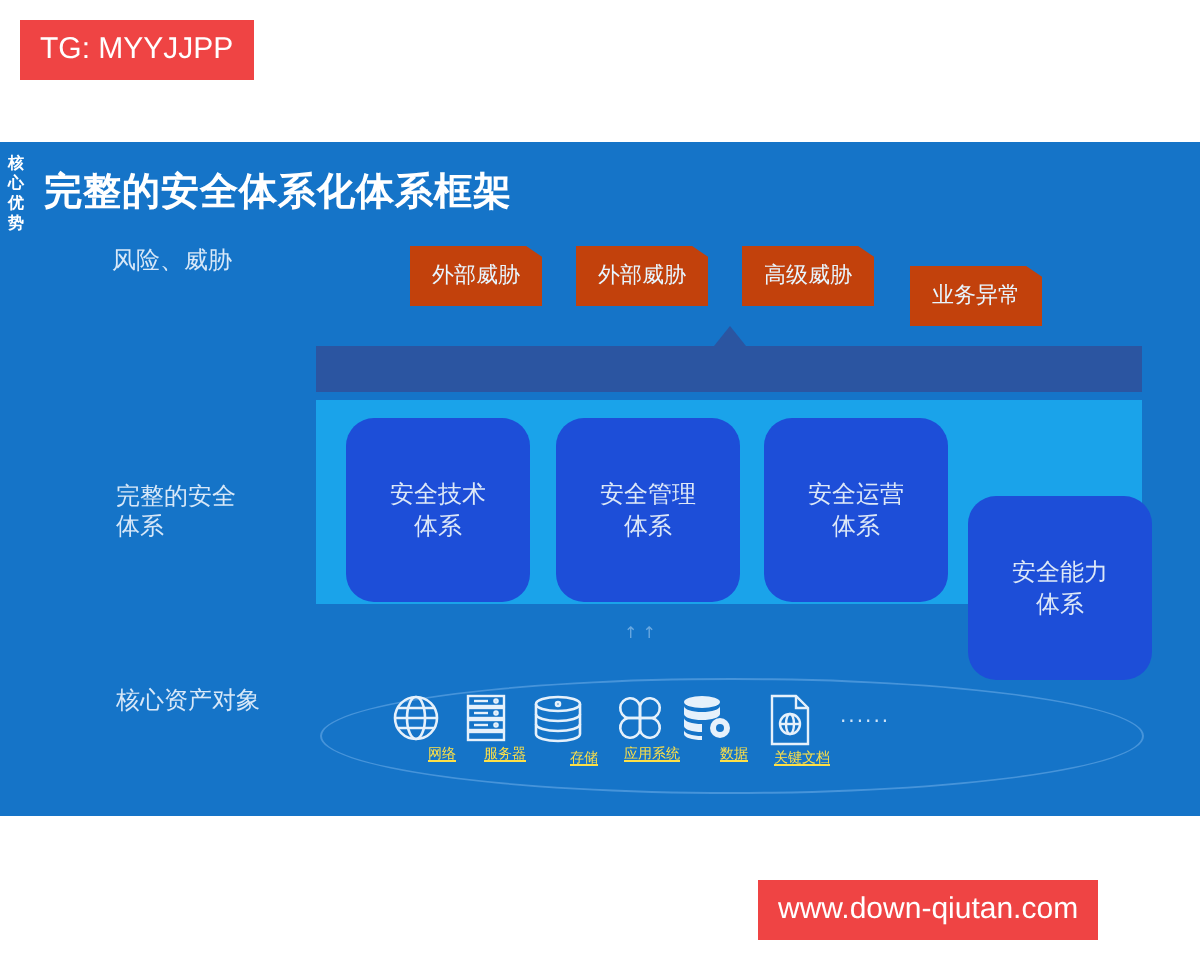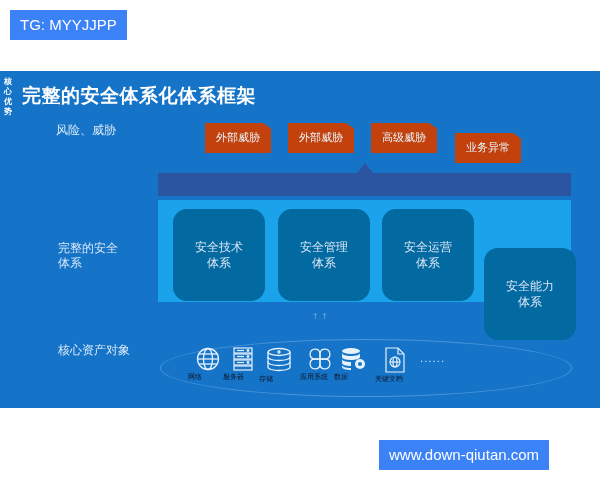--- a/index.html
+++ b/index.html
@@ -1,31 +1,31 @@
 <!DOCTYPE html>
 <html><head>
 <meta charset="utf-8">
 <style>
   html,body{margin:0;padding:0;}
   body{width:600px;height:480px;background:#ffffff;position:relative;overflow:hidden;font-family:"DejaVu Sans","Liberation Sans",sans-serif;}
-  .wm{position:absolute;background:#3b82f6;color:#ffffff;font-family:"Liberation Sans",sans-serif;font-size:15px;line-height:30px;padding:0 10px;}
+  .wm{position:absolute;background:#ef4444;color:#ffffff;font-family:"Liberation Sans",sans-serif;font-size:15px;line-height:30px;padding:0 10px;}
   .wm-top{left:10px;top:10px;height:30px;}
   .wm-bot{left:379px;top:440px;height:30px;font-size:15px;}
   .slide{position:absolute;left:0;top:71px;width:600px;height:337px;background:#1574c8;}
   .side-tag{position:absolute;left:2px;top:6px;width:12px;color:#ffffff;font-size:8px;line-height:10px;font-weight:bold;text-align:center;}
   .title{position:absolute;left:22px;top:12px;color:#ffffff;font-size:19px;font-weight:bold;letter-spacing:0.5px;}
   .row-label{position:absolute;color:#d8e8f8;font-size:12px;line-height:15px;}
   .threats{position:absolute;left:205px;top:52px;width:330px;height:30px;}
   .threat{position:absolute;top:0;height:30px;width:66px;background:#c2410c;color:#e8f6ff;font-size:11px;line-height:30px;text-align:center;clip-path:polygon(0 0,88% 0,100% 18%,100% 100%,0 100%);}
   .bar{position:absolute;left:158px;top:102px;width:413px;height:23px;background:#2b55a1;}
   .arrow-up{position:absolute;left:357px;top:92px;width:0;height:0;border-left:8px solid transparent;border-right:8px solid transparent;border-bottom:10px solid #2b55a1;}
   .frame{position:absolute;left:158px;top:129px;width:413px;height:102px;background:#1aa3ea;}
-  .sysbox{position:absolute;top:9px;width:92px;height:92px;border-radius:14px;background:#0369a1;color:#dde8f7;font-size:12px;line-height:16px;display:flex;align-items:center;justify-content:center;text-align:center;}
+  .sysbox{position:absolute;top:9px;width:92px;height:92px;border-radius:14px;background:#1d4ed8;color:#dde8f7;font-size:12px;line-height:16px;display:flex;align-items:center;justify-content:center;text-align:center;}
   .ellipse{position:absolute;left:160px;top:268px;width:410px;height:56px;border:1px solid rgba(120,180,235,0.5);border-radius:50%;}
-  .asset{position:absolute;top:276px;width:40px;text-align:left;color:#0f172a;}
+  .asset{position:absolute;top:276px;width:40px;text-align:right;color:#fde047;text-decoration:underline;}
   .asset svg{display:block;margin:0 auto;}
   .asset .lbl{font-size:7px;line-height:9px;margin-top:2px;white-space:nowrap;}
   .dots{position:absolute;left:420px;top:282px;color:#cfe4f7;font-size:10px;letter-spacing:1px;}
   .brand{position:absolute;left:492px;top:300px;display:flex;align-items:center;color:#ffffff;font-size:14px;}
   .brand svg{margin-right:4px;}
   .tiny-arrow{position:absolute;left:312px;top:241px;color:#6aa8e0;font-size:8px;}
 </style>
 </head>
 <body>
 

